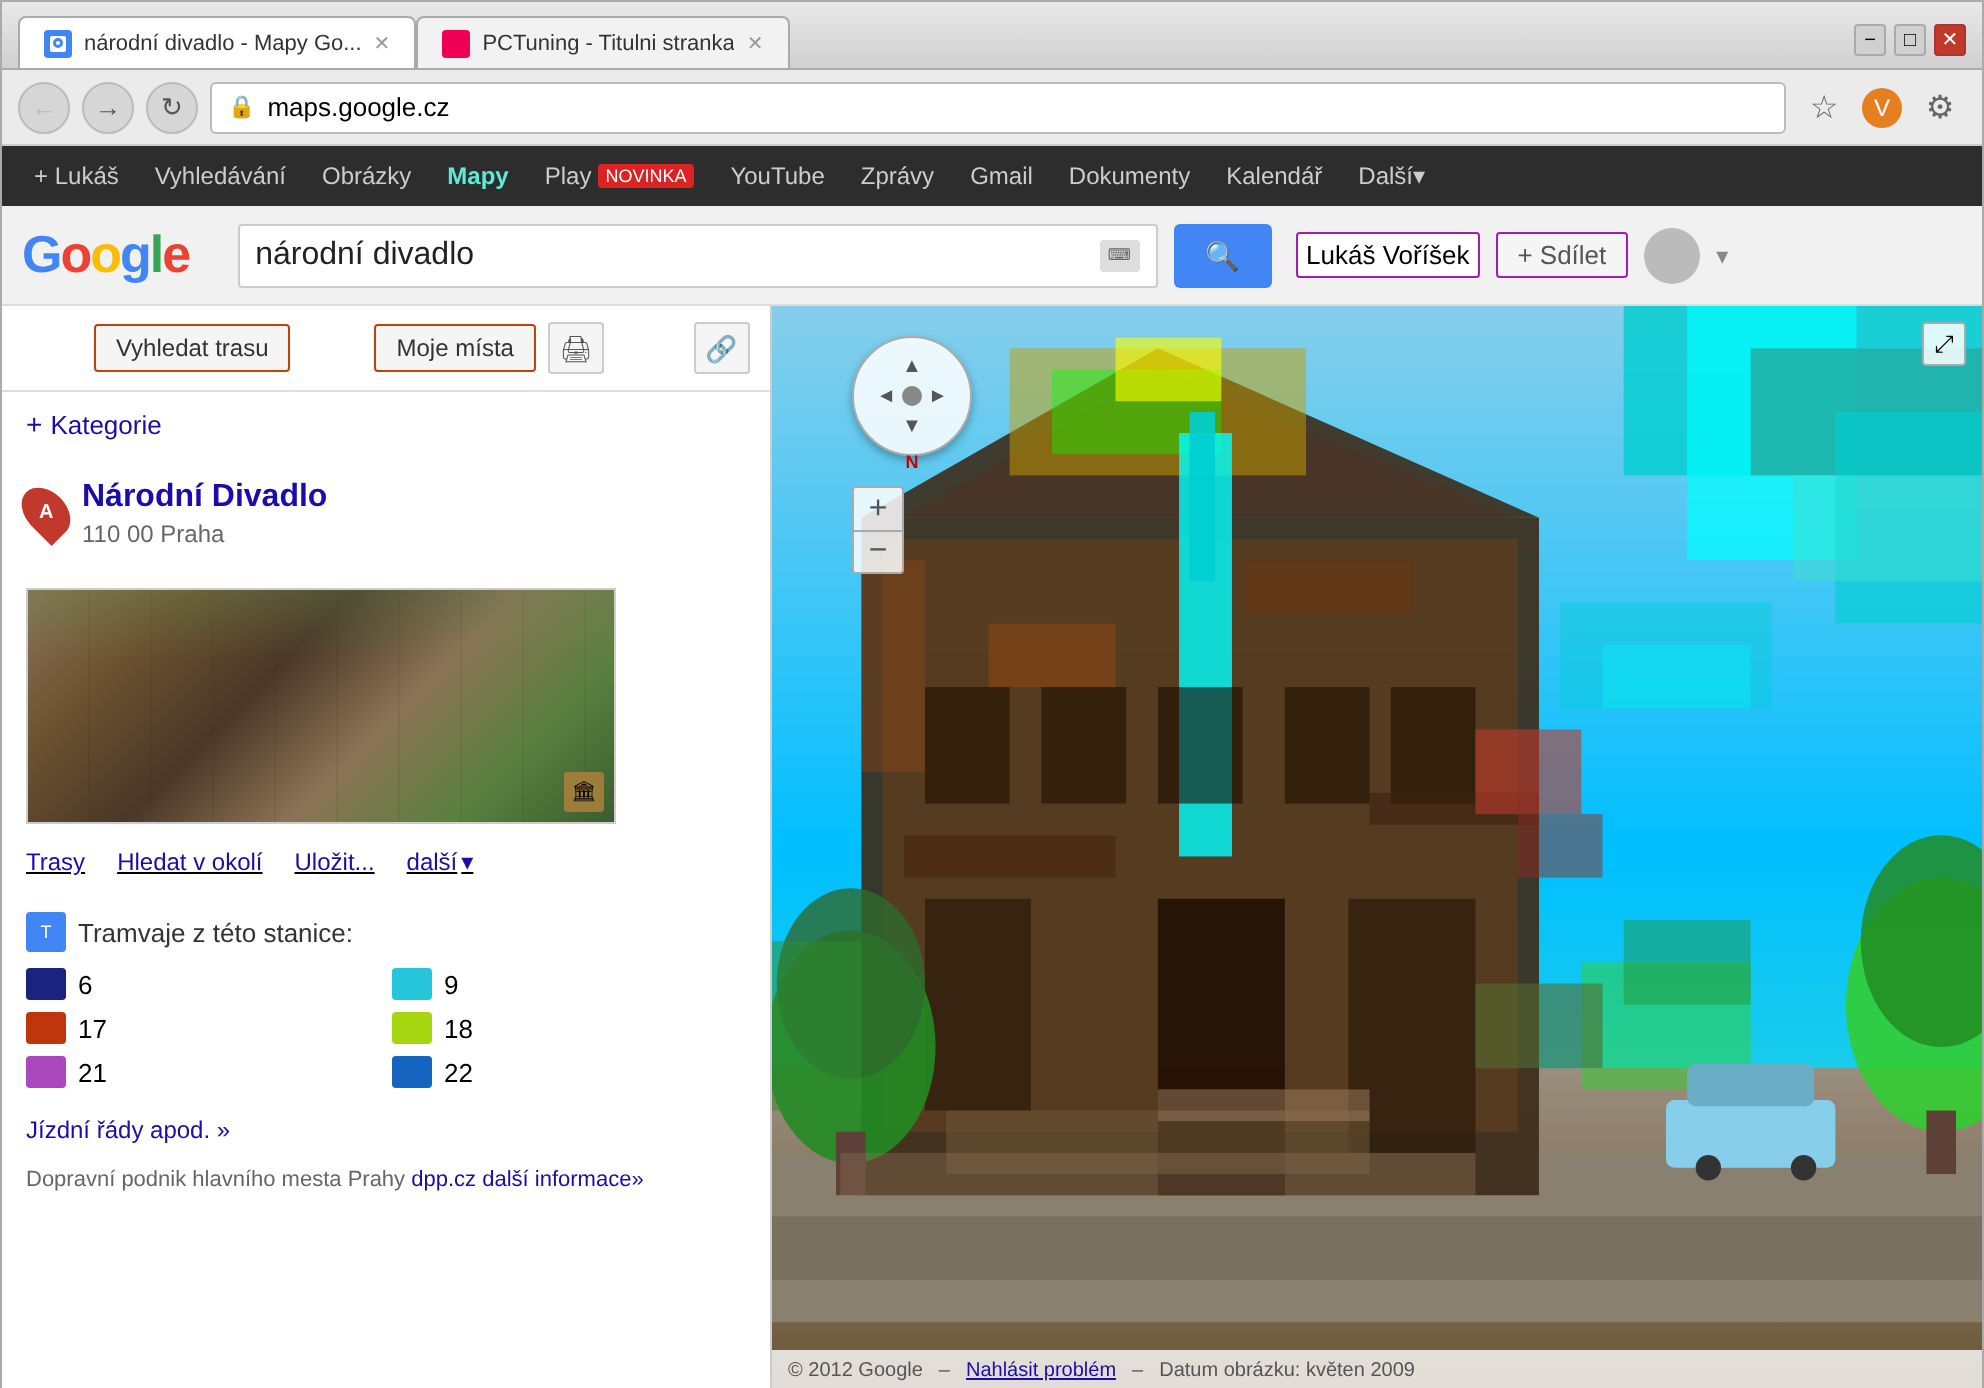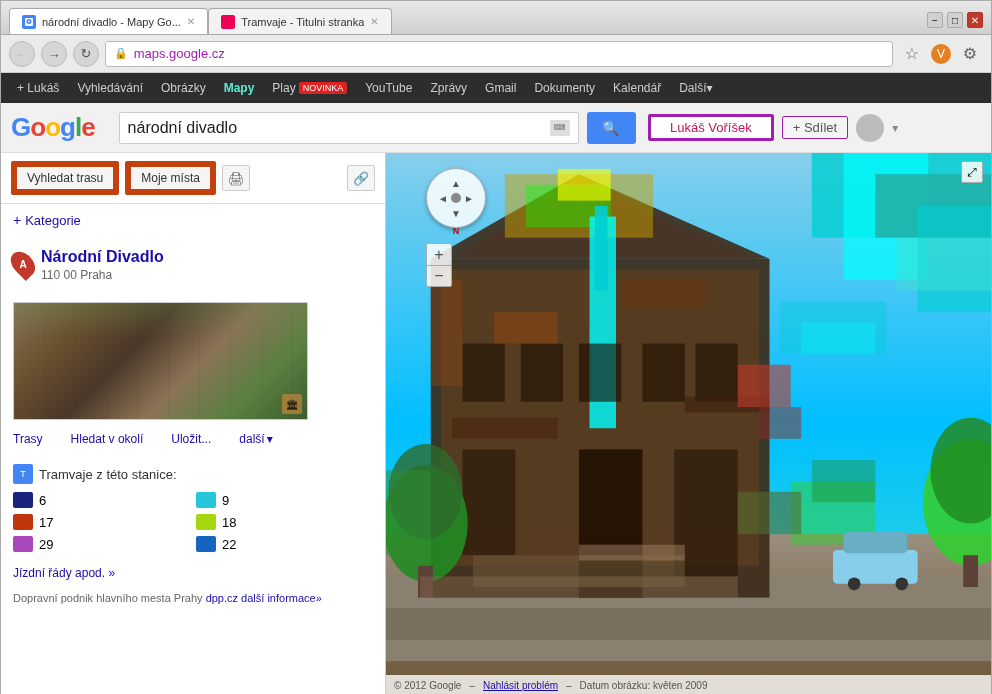--- a/index.html
+++ b/index.html
@@ -61,21 +61,21 @@
       border: 1px solid #bbb;
       border-radius: 3px;
       background: #fff;
       display: flex;
       align-items: center;
       padding: 0 8px;
       font-size: 13px;
       color: #555;
     }
     .address-icon { margin-right: 6px; font-size: 11px; color: #888; }
-    .address-text { flex: 1; color: #a21caf; }
+    .address-text { flex: 1; color: #000000; }
     .nav-icons { display: flex; gap: 6px; align-items: center; }
     .nav-icon-btn { width: 26px; height: 26px; display: flex; align-items: center; justify-content: center; cursor: pointer; color: #666; font-size: 16px; }
 
     
     .google-nav {
       height: 30px;
       background: #2d2d2d;
       display: flex;
       align-items: center;
       padding: 0 8px;
@@ -139,21 +139,21 @@
       background: #4285f4;
       color: #fff;
       border: none;
       border-radius: 3px;
       font-size: 14px;
       cursor: pointer;
       display: flex;
       align-items: center;
     }
     .user-section { margin-left: 12px; display: flex; align-items: center; gap: 8px; }
-    .user-name { font-size: 13px; color: #be185d; border: 3px solid #a21caf; padding: 3px 19px; border-radius: 2px; background: #fff; }
+    .user-name { font-size: 13px; color: #000000; border: 1px solid #a21caf; padding: 3px 4px; border-radius: 2px; background: #fff; }
     .share-btn { font-size: 13px; color: #555; border: 1px solid #a21caf; padding: 3px 10px; border-radius: 2px; background: #f5f5f5; cursor: pointer; }
     .avatar { width: 28px; height: 28px; border-radius: 50%; background: #ccc; overflow: hidden; }
 
     
     .content-area {
       display: flex;
       height: calc(694px - 34px - 38px - 30px - 50px);
     }
 
     
@@ -168,25 +168,26 @@
     .panel-toolbar {
       padding: 8px 10px;
       display: flex;
       align-items: center;
       gap: 6px;
       border-bottom: 1px solid #ddd;
     }
     .toolbar-btn {
       padding: 4px 10px;
       font-size: 12px;
-      border: 6px solid #c2410c;
+      border: 1px solid #c2410c;
       border-radius: 2px;
       background: #f5f5f5;
       cursor: pointer;
       color: #333;
+      margin-left: 36px;
     }
     .toolbar-icon-btn { width: 28px; height: 26px; border: 1px solid #ccc; border-radius: 2px; background: #f5f5f5; cursor: pointer; display: flex; align-items: center; justify-content: center; color: #555; margin-left: auto; }
     .toolbar-icon-btn2 { width: 28px; height: 26px; border: 1px solid #ccc; border-radius: 2px; background: #f5f5f5; cursor: pointer; display: flex; align-items: center; justify-content: center; color: #555; }
 
     .kategorie-section { padding: 8px 12px; }
     .kategorie-link { color: #1a0dab; font-size: 13px; cursor: pointer; text-decoration: none; display: flex; align-items: center; gap: 4px; }
     .plus-icon { color: #1a0dab; font-size: 14px; }
 
     .location-result { padding: 12px; }
     .location-marker { display: flex; align-items: flex-start; gap: 8px; }
@@ -208,21 +209,21 @@
     .street-view-img::before {
       content: '';
       position: absolute;
       top: 0; left: 0; right: 0; bottom: 0;
       background:
         linear-gradient(to bottom, rgba(100,140,80,0.3) 0%, transparent 30%),
         repeating-linear-gradient(90deg, transparent 0px, transparent 30px, rgba(0,0,0,0.05) 30px, rgba(0,0,0,0.05) 31px);
     }
     .street-overlay { position: absolute; bottom: 5px; right: 5px; width: 20px; height: 20px; background: rgba(180,130,60,0.8); border-radius: 2px; display: flex; align-items: center; justify-content: center; font-size: 10px; }
 
-    .action-links { padding: 4px 12px 10px; display: flex; gap: 28px; }
+    .action-links { padding: 4px 12px 10px; display: flex; gap: 16px; text-decoration: underline; }
     .action-link { color: #1a0dab; font-size: 12px; cursor: pointer; text-decoration: none; }
     .action-more { color: #1a0dab; font-size: 12px; cursor: pointer; display: flex; align-items: center; gap: 2px; }
 
     .tram-section { padding: 8px 12px; }
     .tram-header { display: flex; align-items: center; gap: 6px; margin-bottom: 8px; font-size: 13px; color: #333; }
     .tram-icon { width: 20px; height: 20px; background: #4285f4; border-radius: 2px; display: flex; align-items: center; justify-content: center; font-size: 9px; color: #fff; }
     .tram-grid { display: grid; grid-template-columns: 1fr 1fr; gap: 6px; }
     .tram-item { display: flex; align-items: center; gap: 6px; font-size: 13px; }
     .tram-color { width: 20px; height: 16px; border-radius: 2px; flex-shrink: 0; }
 
@@ -344,21 +345,21 @@
             <rect x="1" y="1" width="8" height="8" rx="1" fill="#fff"></rect>
             <path d="M5 2a2.5 2.5 0 0 1 0 5A2.5 2.5 0 0 1 5 2z" fill="#4285f4"></path>
             <path d="M5 3.5a1 1 0 0 1 0 2 1 1 0 0 1 0-2z" fill="#fff"></path>
           </svg>
       </div>
       <span class="tab-text">národní divadlo - Mapy Go...</span>
       <span class="tab-close">✕</span>
     </div>
     <div class="tab">
       <div class="tab-favicon" style="background:#e05;"></div>
-      <span class="tab-text">Tramvaje - Titulni stranka</span>
+      <span class="tab-text">PCTuning - Titulni stranka</span>
       <span class="tab-close">✕</span>
     </div>
     <div class="window-controls">
       <div class="win-btn win-min">−</div>
       <div class="win-btn win-max">□</div>
       <div class="win-btn win-close">✕</div>
     </div>
   </div>
 
   <div class="nav-bar">
@@ -475,21 +476,21 @@
           <div class="tram-item">
             <div class="tram-color" style="background:#bf360c;"></div>
             <span>17</span>
           </div>
           <div class="tram-item">
             <div class="tram-color" style="background:#a5d610;"></div>
             <span>18</span>
           </div>
           <div class="tram-item">
             <div class="tram-color" style="background:#ab47bc;"></div>
-            <span>29</span>
+            <span>21</span>
           </div>
           <div class="tram-item">
             <div class="tram-color" style="background:#1565c0;"></div>
             <span>22</span>
           </div>
         </div>
       </div>
 
       <a class="jizd-link">Jízdní řády apod. »</a>
 

